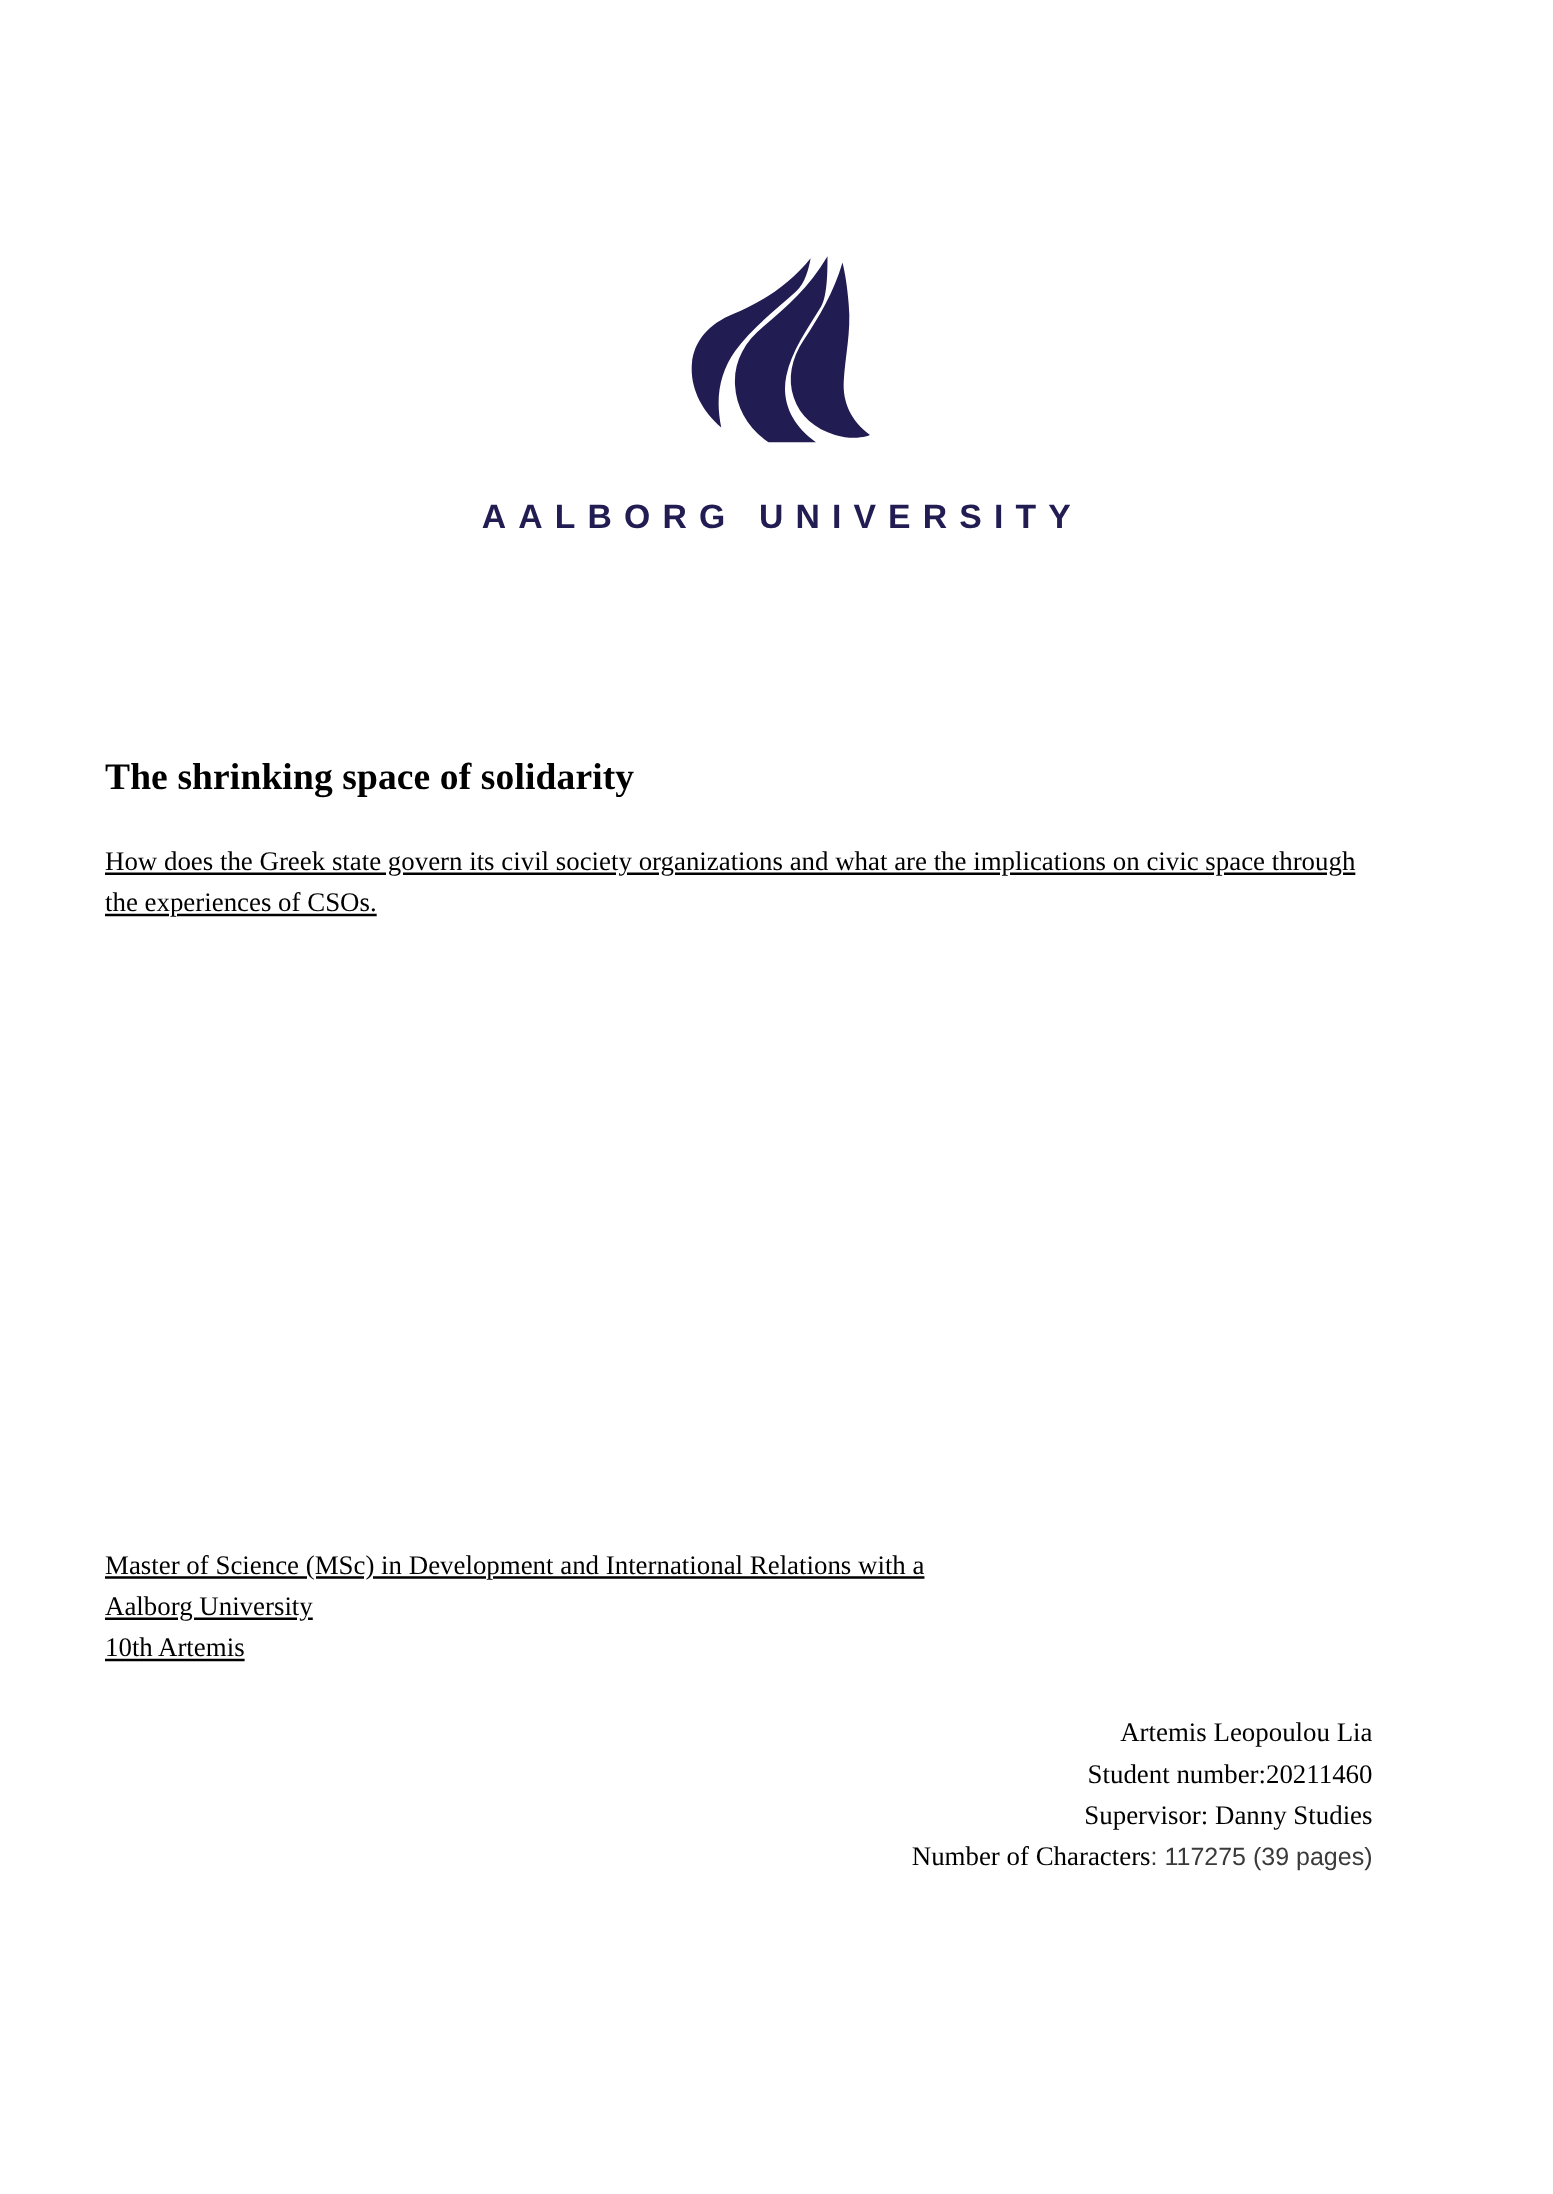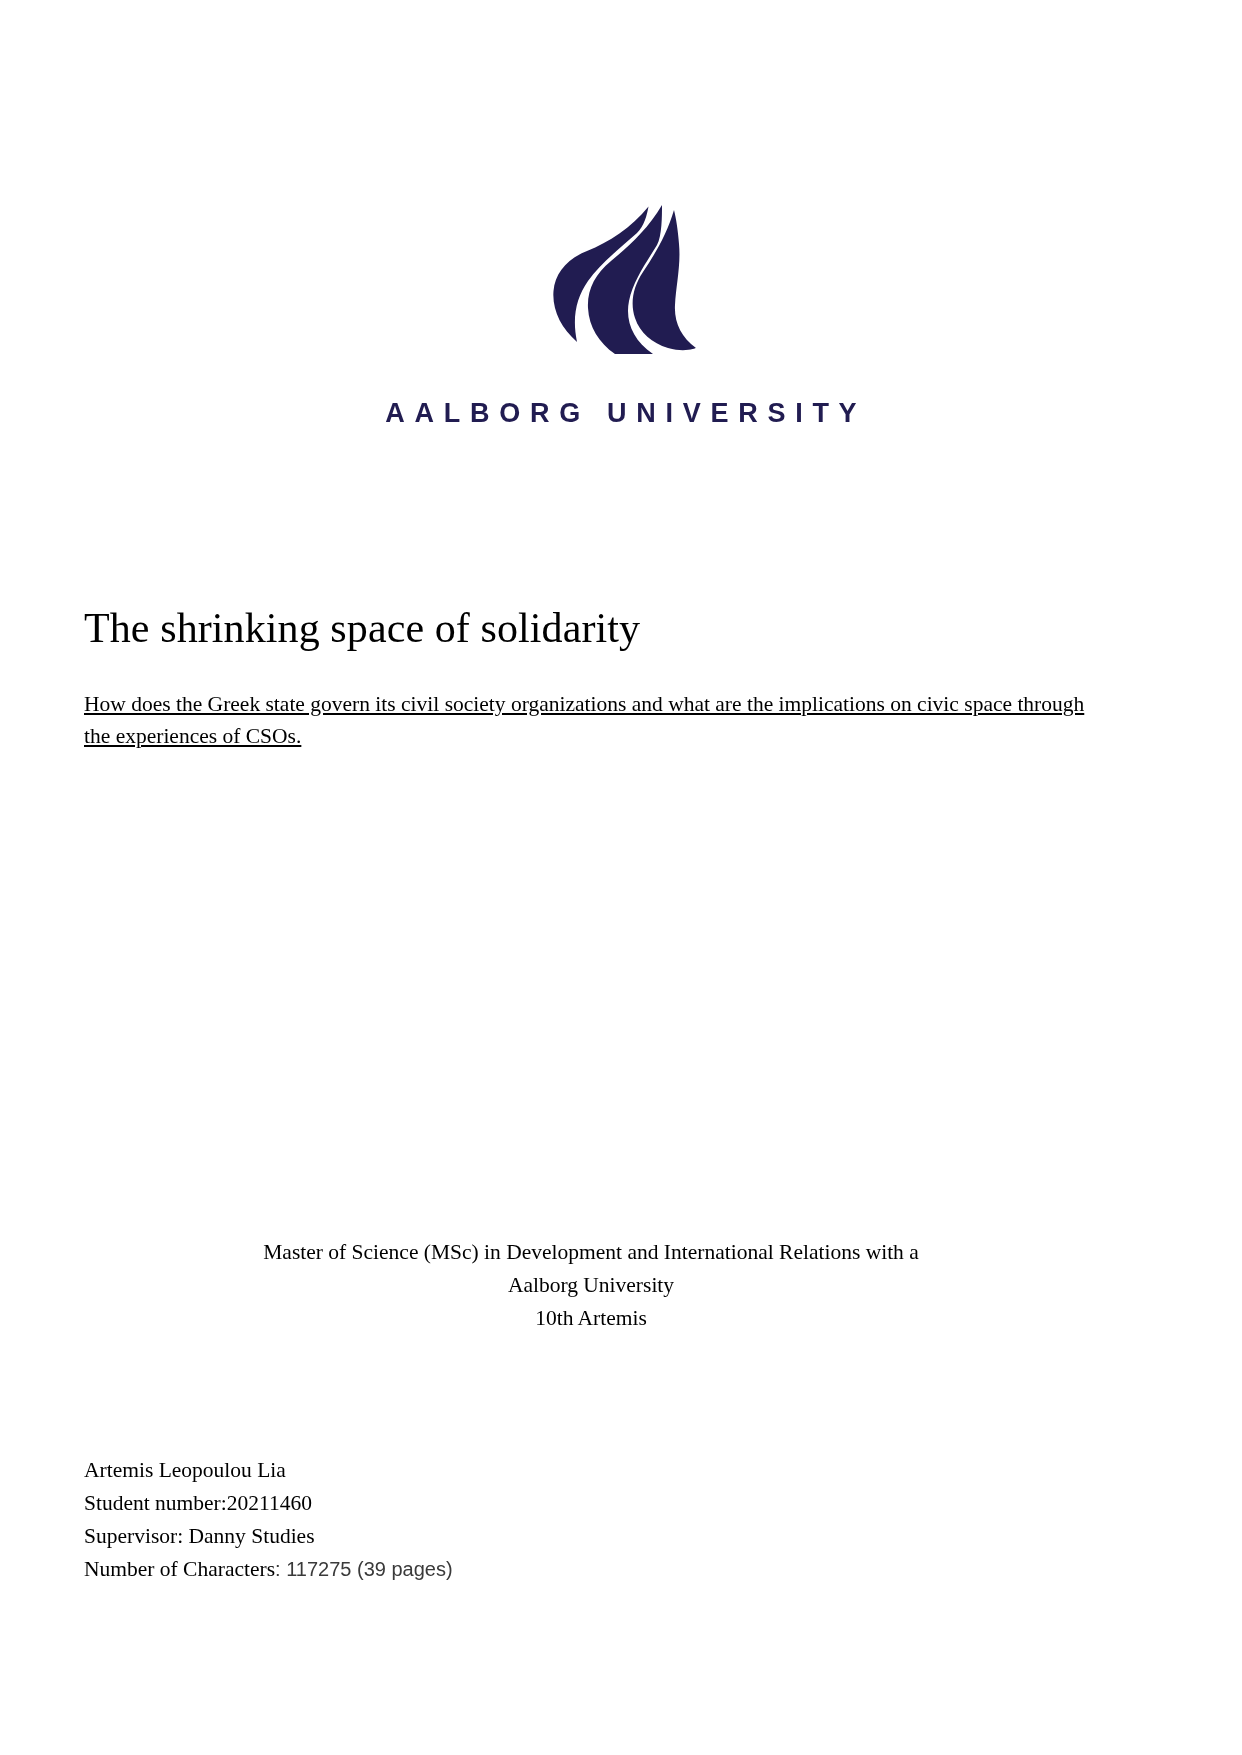--- a/index.html
+++ b/index.html
@@ -52,57 +52,59 @@
   
   .title-block {
     position: absolute;
     top: 602px;
     left: 84px;
     width: 1014px;
   }
 
   .doc-title {
     margin: 0;
-    font-weight: normal;
-    font-size: 42px;
+    font-weight: bold;
+    font-size: 30px;
     line-height: 1.18;
     letter-spacing: 0.1px;
     color: #000000;
   }
 
   .doc-subtitle {
     margin: 0;
     padding-top: 34px;
     font-size: 21.5px;
     line-height: 1.5;
     color: #000000;
     text-decoration: underline;
   }
 
   
   .program-block {
     position: absolute;
     top: 1234px;
     left: 84px;
     width: 1014px;
-    text-align: center;
+    text-align: left;
     font-size: 21.5px;
     line-height: 1.54;
+    text-decoration: underline;
   }
 
   .program-line {
     display: block;
   }
 
   
   .author-block {
     position: absolute;
-    top: 1452px;
+    top: 1368px;
     left: 84px;
     width: 1014px;
+    text-align: right;
     font-size: 21.5px;
     line-height: 1.54;
   }
 
   .author-line {
     display: block;
   }
 
   .lbl {
     font-weight: normal;

